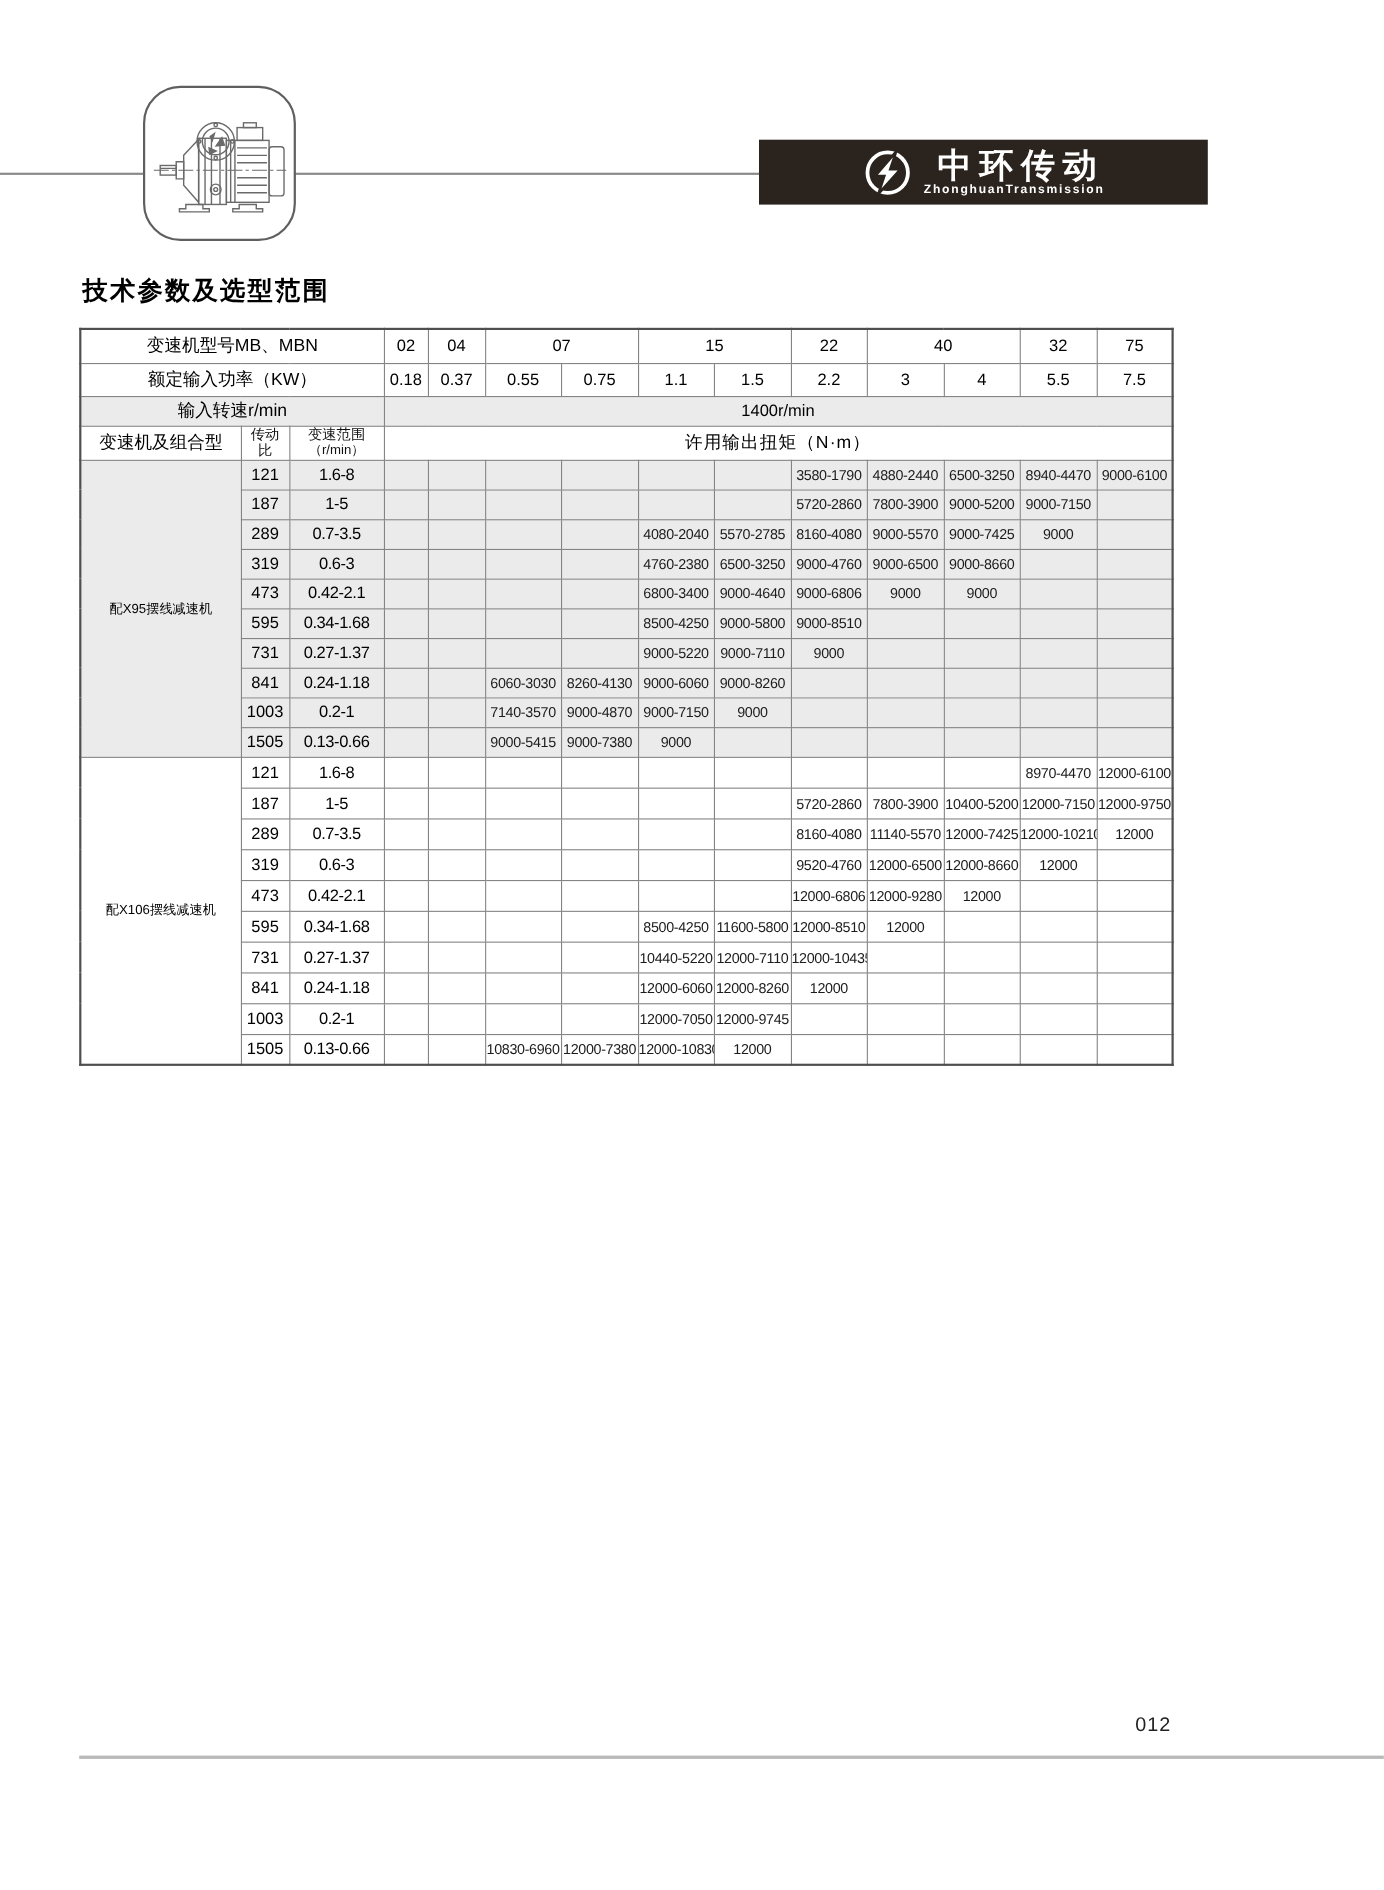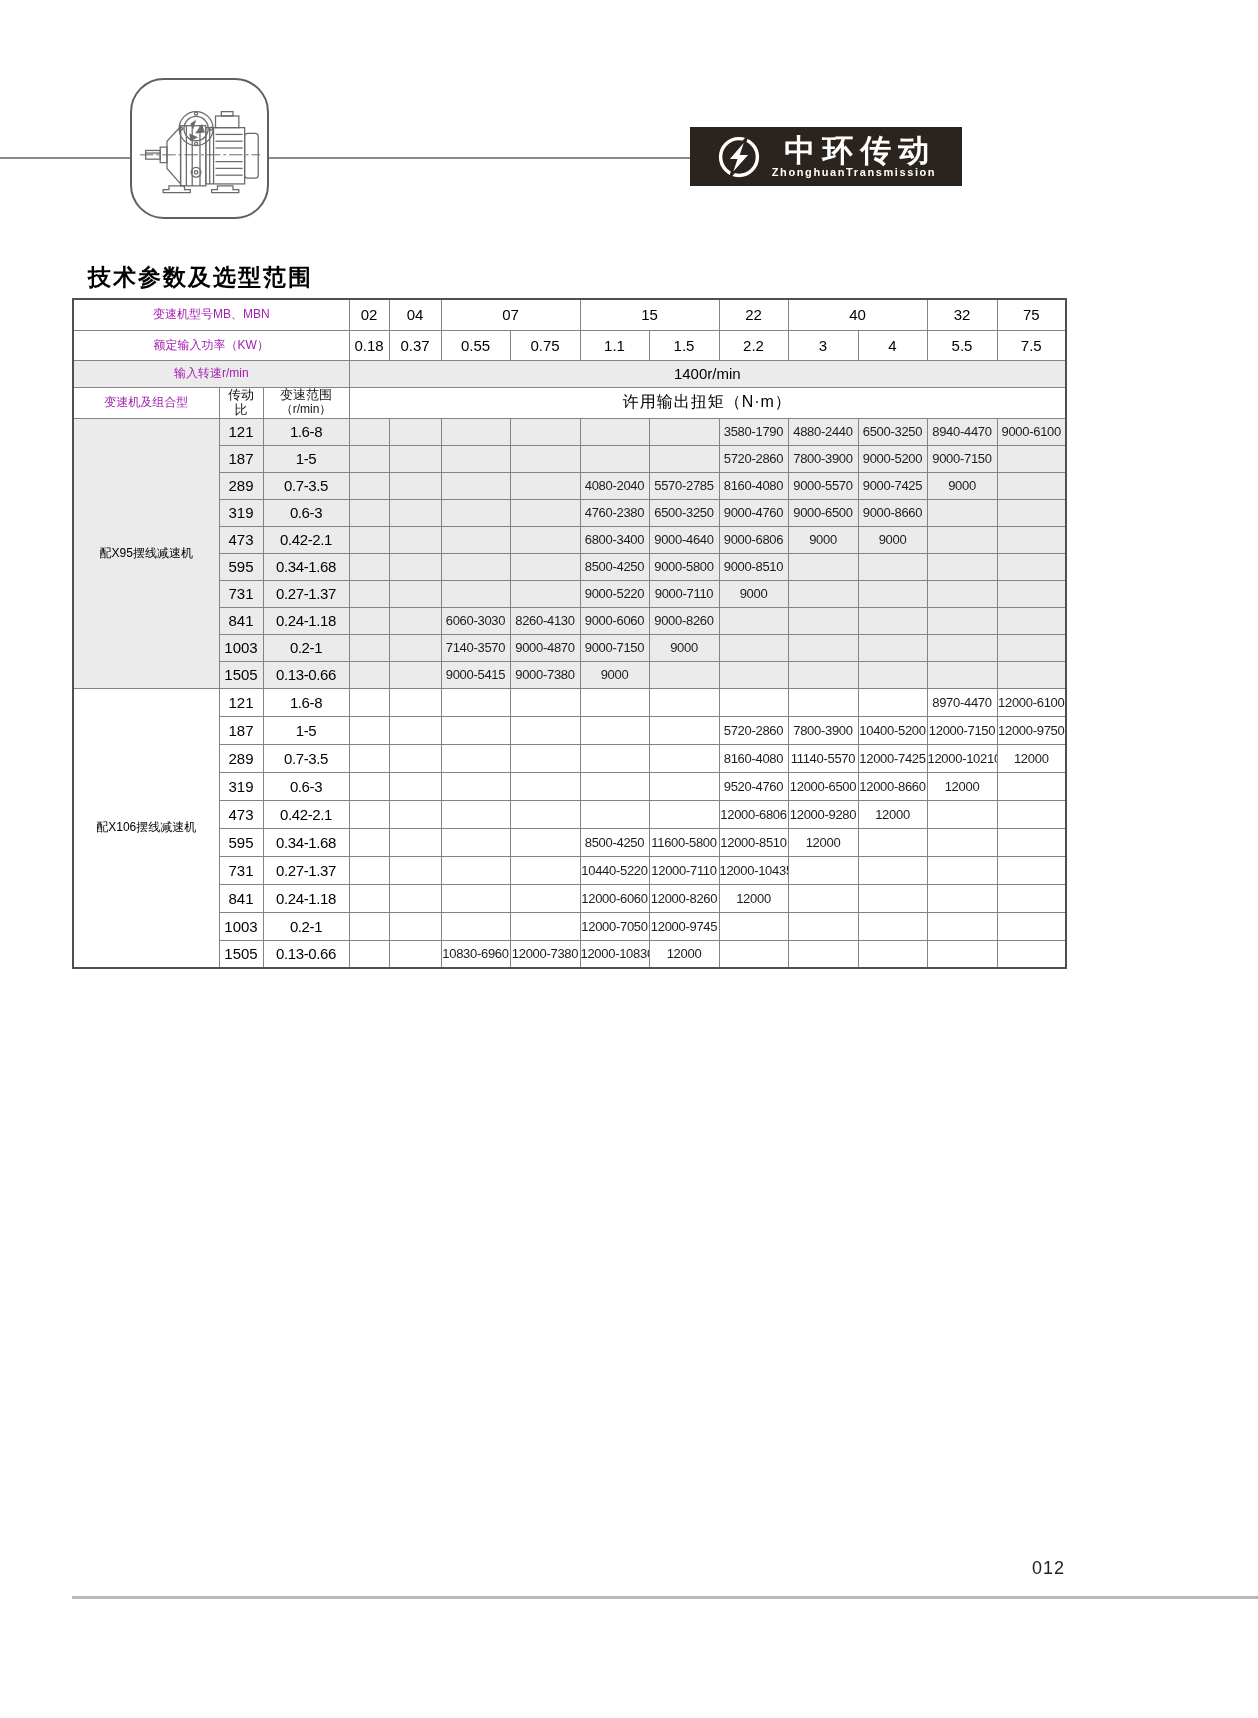--- a/index.html
+++ b/index.html
@@ -8,38 +8,38 @@
     font-family:"Liberation Sans","DejaVu Sans",sans-serif;color:#111;
   }
   .top-rule{position:absolute;top:157px;left:0;width:700px;height:2px;background:#8a8a8a;z-index:1;}
   .bottom-rule{position:absolute;top:1596px;left:72px;right:0;height:3px;background:#b9b9b9;}
   .page-num{position:absolute;top:1558px;left:72px;width:993px;text-align:right;font-size:18px;color:#222;letter-spacing:1px;}
   .icon-box{
     position:absolute;left:130px;top:78px;width:135px;height:137px;background:#fff;
     border:2px solid #5f5f5f;border-radius:34px;z-index:2;display:flex;align-items:center;justify-content:center;
   }
   .banner{
-    position:absolute;left:690px;top:127px;width:272px;height:59px;background:#2b241e;z-index:2;
+    position:absolute;left:690px;top:127px;width:408px;height:59px;background:#2b241e;z-index:2;
     display:flex;align-items:center;justify-content:center;gap:10px;color:#fff;
   }
   .banner-text{display:flex;flex-direction:column;align-items:flex-end;}
   .brand-cn{font-size:31px;font-weight:bold;letter-spacing:7px;line-height:1;white-space:nowrap;}
   .brand-en{font-size:11px;font-weight:bold;letter-spacing:1.6px;line-height:1;margin-top:1px;white-space:nowrap;}
-  .title{position:absolute;left:71px;top:245px;margin:17px;font-size:23px;font-weight:bold;letter-spacing:2px;color:#000;}
+  .title{position:absolute;left:71px;top:245px;margin:4px;font-size:23px;font-weight:bold;letter-spacing:2px;color:#000;}
   table.spec{
     position:absolute;left:72px;top:298px;width:993px;
     border-collapse:collapse;table-layout:fixed;border:2px solid #4f4f4f;
   }
   table.spec td{
     border:1px solid #848484;padding:0;text-align:center;vertical-align:middle;
     overflow:hidden;white-space:nowrap;
   }
   tr.hr1{height:31px;} tr.hr2{height:30px;} tr.hr3{height:27px;} tr.hr4{height:31px;}
   tr.s0r{height:27px;} tr.s1r{height:28px;}
-  .lab{font-size:12px;color:#a21caf;}
+  .lab{font-size:16px;color:#000000;}
   .numh{font-size:15px;color:#000;}
   .gray{background:#ebebeb;}
   .sec{font-size:12px;color:#000;}
   .ratio{font-size:15px;color:#000;}
   .range{font-size:15px;color:#000;letter-spacing:-0.4px;}
   .val{font-size:13px;color:#1c1c1c;letter-spacing:-0.3px;}
   .tq{font-size:16px;color:#000;letter-spacing:1px;}
   .ln1{display:block;font-size:13px;line-height:1.15;}
   .ln2{display:block;font-size:12px;line-height:1.15;}
   svg{display:block;}

